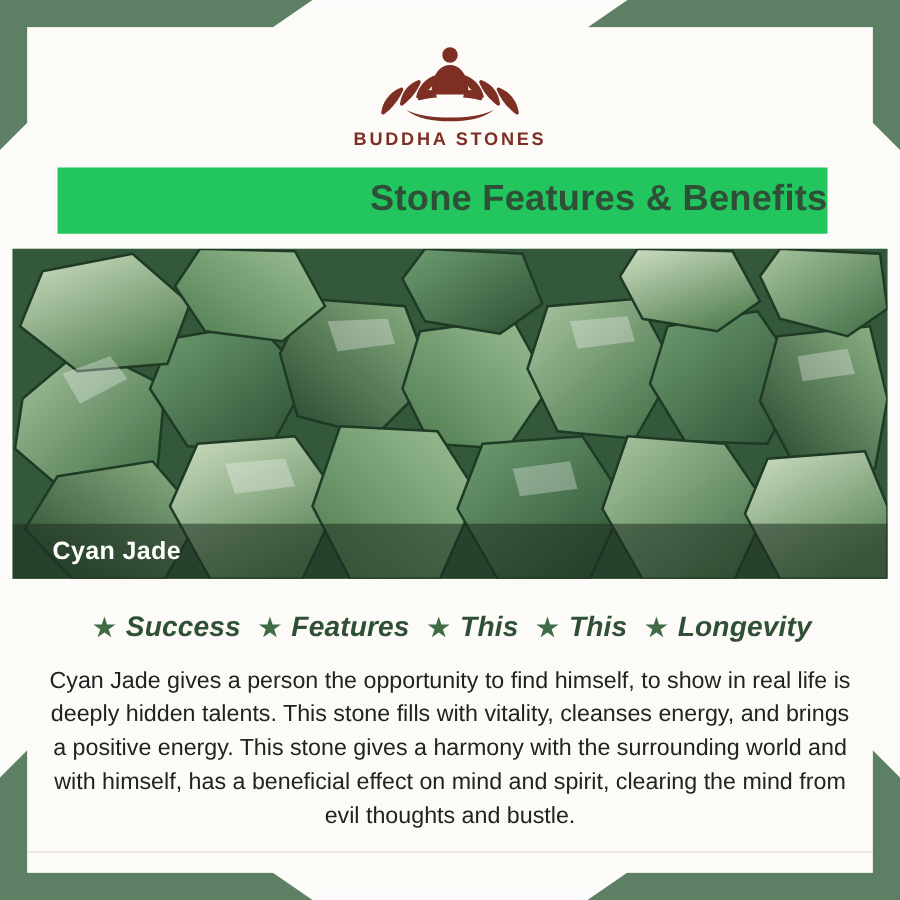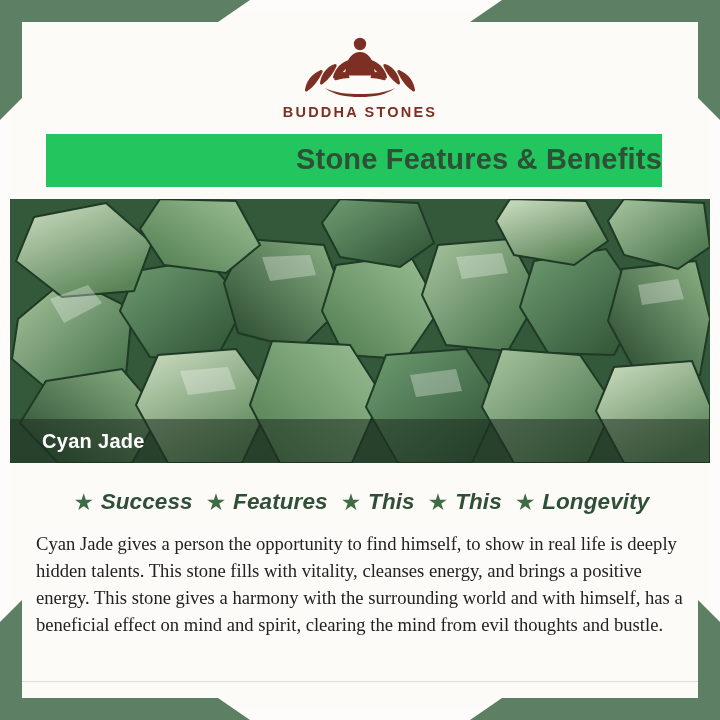--- a/index.html
+++ b/index.html
@@ -146,22 +146,22 @@
     padding: 0 6px;
   }
   .keywords .kw { padding: 0 2px; font-style: italic; }
 
   
   .desc {
     margin: 16px 26px 0 26px;
     font-size: 18.6px;
     line-height: 1.45;
     color: #222222;
-    text-align: left;
-    font-family: Liberation Serif, serif;
+    text-align: center;
+    font-family: Liberation Sans, sans-serif;
   }
 
   .bottom-rule {
     position: absolute;
     left: 10px; right: 10px;
     bottom: 28px;
     height: 1px;
     background: #e3ded4;
   }
 </style>

